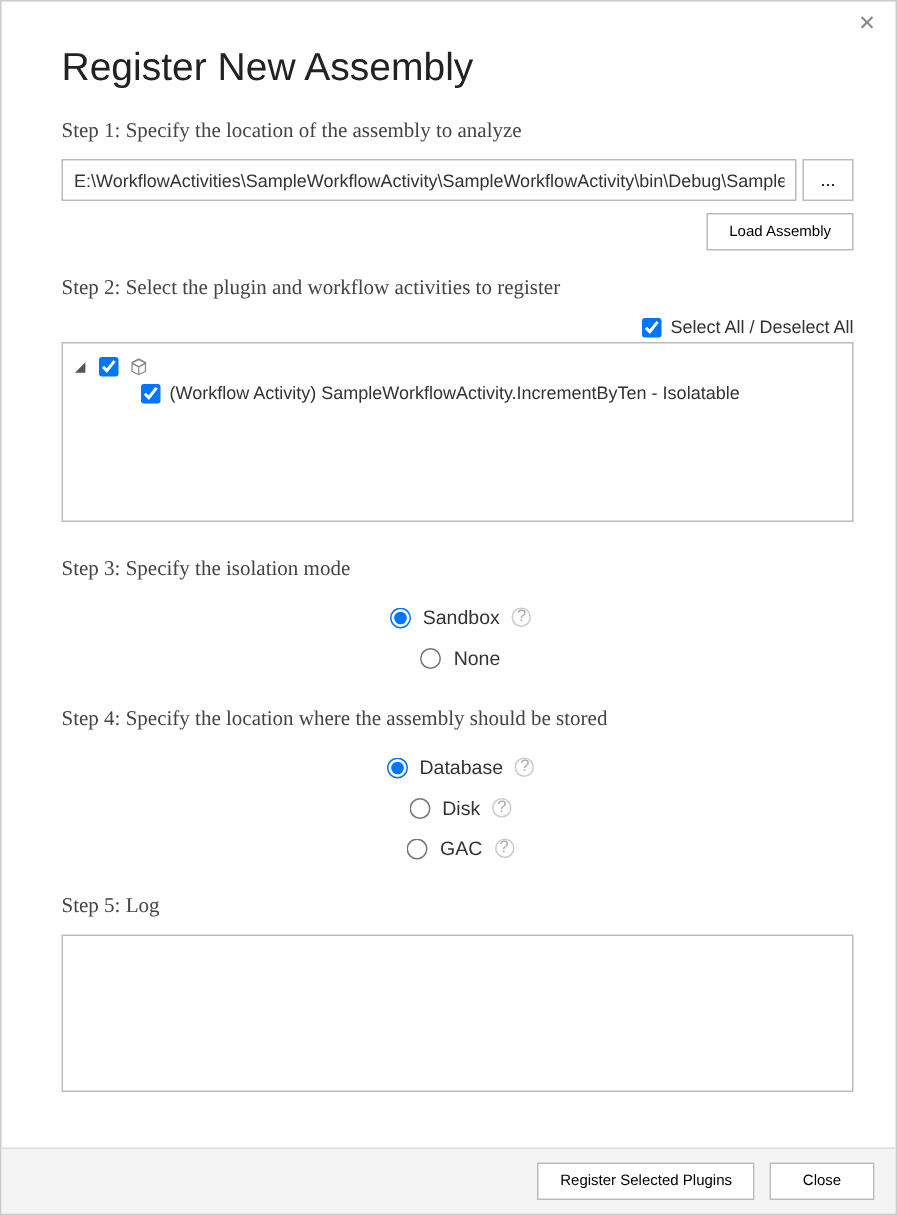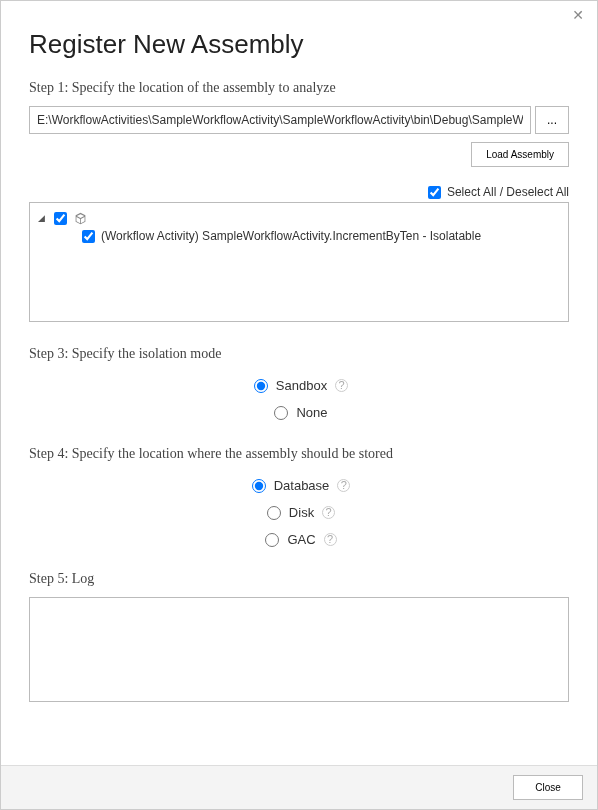--- a/index.html
+++ b/index.html
@@ -23,20 +23,21 @@
       color: #888;
       cursor: pointer;
       display: inline-block;
       width: 18px;
       text-align: center;
     }
     .content {
       flex: 1;
       padding: 0 28px 10px 28px;
       overflow: hidden;
+      margin-left: 12px;
     }
     .title {
       font-size: 26px;
       font-weight: 300;
       color: #222;
       margin: 6px 0 20px 0;
     }
     .step-label {
       font-size: 14px;
       color: #444;
@@ -175,20 +176,21 @@
     <div class="step-label">Step 1: Specify the location of the assembly to analyze</div>
     <div class="path-row">
       <input class="path-input" type="text" value="E:\WorkflowActivities\SampleWorkflowActivity\SampleWorkflowActivity\bin\Debug\SampleWo" style="">
       <button class="browse-btn">...</button>
     </div>
     <div class="load-row">
       <button class="btn">Load Assembly</button>
     </div>
   </div>
 
+  <div class="step-label">Step 2: Select the plugin and workflow activities to register</div>
   <div class="selectall-row">
     <label>
       <input type="checkbox" checked="" style="">
       <span>Select All / Deselect All</span>
     </label>
   </div>
   <div class="tree-box section-gap">
     <div class="tree-row tree-indent-1">
       <span class="expander">◢</span>
       <input type="checkbox" class="tree-check" checked="" style="">
@@ -234,14 +236,15 @@
       <span>GAC</span>
       <span class="help-icon">?</span>
     </div>
   </div>
 
   <div class="step-label" style="margin-top:18px">Step 5: Log</div>
   <div class="log-box"></div>
 </div>
 
 <div class="footer">
+  <button class="btn">Register Selected Plugins</button>
   <button class="btn">Close</button>
 </div>
 
 </body></html>

